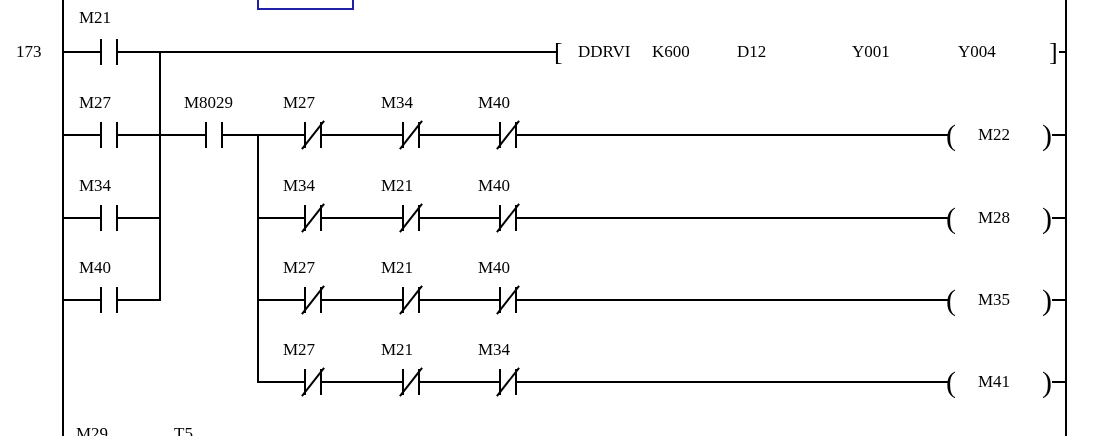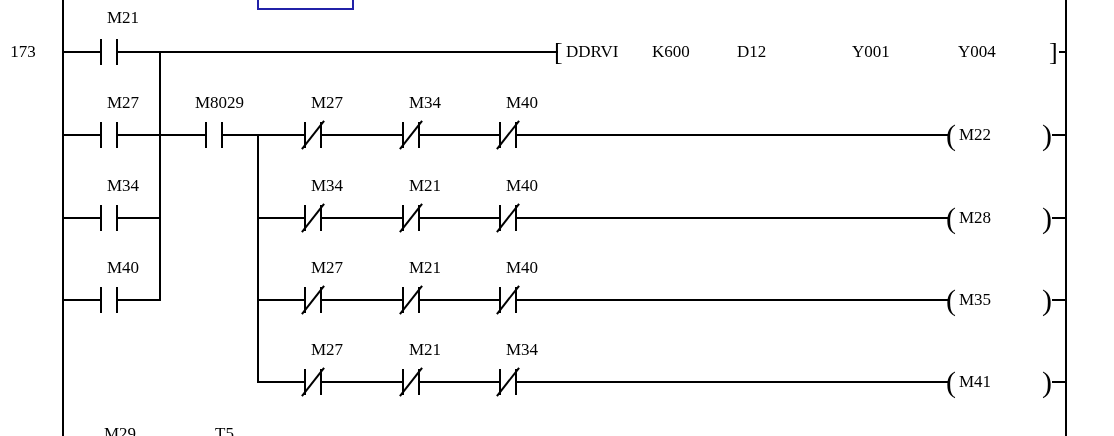--- a/index.html
+++ b/index.html
@@ -8,28 +8,28 @@
     position:relative; width:1114px; height:436px; background:#ffffff;
     overflow:hidden; font-family:"Liberation Serif", serif; color:#000000;
   }
   .hline, .vline { position:absolute; background:#000000; }
   .hline { height:2px; }
   .vline { width:2px; }
   .contact { position:absolute; width:18px; height:26px; background:#ffffff; }
   .cbar { position:absolute; top:0; width:2px; height:26px; background:#000000; }
   .cbar.l { left:0; } .cbar.r { left:16px; }
   .slash { position:absolute; left:8px; top:-5px; width:2px; height:36px; background:#000000; transform:rotate(38deg); }
-  .lbl { position:absolute; font-size:17px; line-height:20px; text-align:right; white-space:nowrap; }
-  .rnum { position:absolute; left:4px; top:42px; width:38px; font-size:17px; line-height:20px; text-align:center; }
+  .lbl { position:absolute; font-size:17px; line-height:20px; text-align:left; white-space:nowrap; }
+  .rnum { position:absolute; left:16px; top:42px; width:38px; font-size:17px; line-height:20px; text-align:left; }
   .instr { position:absolute; left:554px; top:39px; width:510px; height:26px; }
   .bracket { position:absolute; top:0; font-size:26px; line-height:26px; }
   .opnd { position:absolute; top:3px; font-size:17px; line-height:20px; }
   .coil { position:absolute; left:944px; width:116px; height:34px; }
   .paren { position:absolute; top:0; font-size:30px; line-height:34px; }
-  .coil .clbl { position:absolute; left:15px; top:7px; width:70px; font-size:17px; line-height:20px; text-align:left; white-space:nowrap; }
+  .coil .clbl { position:absolute; left:15px; top:7px; width:70px; font-size:17px; line-height:20px; text-align:center; white-space:nowrap; }
   .selbox { position:absolute; left:257px; top:-6px; width:97px; height:16px; border:2px solid #2121A8; background:transparent; }
 </style>
 </head>
 <body>
 
 <div class="ladder">
 
   <div class="vline" style="left:62px;top:0;height:436px"></div>
   <div class="vline" style="left:1065px;top:0;height:436px"></div>
 
@@ -78,21 +78,21 @@
   <div class="lbl" style="left:79px;top:258px;width:60px">M40</div>
 
   <div class="contact" style="left:205px;top:122px">
     <div class="cbar l"></div>
     <div class="cbar r"></div>
   </div>
   <div class="lbl" style="left:184px;top:93px;width:60px">M8029</div>
 
   <div class="instr">
     <span class="bracket" style="left:0">[</span>
-    <span class="opnd" style="left:12px">DDRVI</span>
+    <span class="opnd" style="left:24px">DDRVI</span>
     <span class="opnd" style="left:98px">K600</span>
     <span class="opnd" style="left:183px">D12</span>
     <span class="opnd" style="left:298px">Y001</span>
     <span class="opnd" style="left:404px">Y004</span>
     <span class="bracket" style="left:495px">]</span>
   </div>
 
   <div class="contact" style="left:304px;top:122px">
     <div class="cbar l"></div>
     <div class="cbar r"></div>

